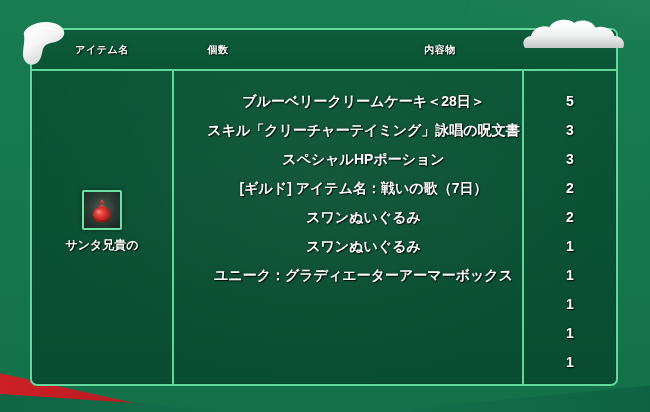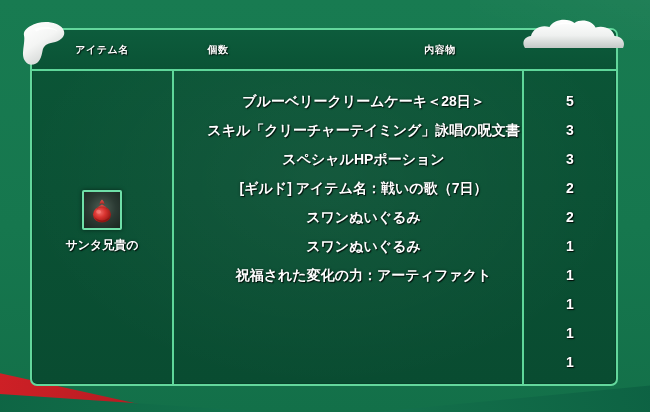--- a/index.html
+++ b/index.html
@@ -308,21 +308,21 @@
         </div>
       </div>
 
       <div class="col-contents">
         <div class="row-text">ブルーベリークリームケーキ＜28日＞</div>
         <div class="row-text">スキル「クリーチャーテイミング」詠唱の呪文書</div>
         <div class="row-text">スペシャルHPポーション</div>
         <div class="row-text">[ギルド] アイテム名：戦いの歌（7日）</div>
         <div class="row-text">スワンぬいぐるみ</div>
         <div class="row-text">スワンぬいぐるみ</div>
-        <div class="row-text">祝福された変化の力：アーティファクト</div>
+        <div class="row-text">ユニーク：グラディエーターアーマーボックス</div>
       </div>
 
       <div class="col-count">
         <div class="row-qty">5</div>
         <div class="row-qty">3</div>
         <div class="row-qty">3</div>
         <div class="row-qty">2</div>
         <div class="row-qty">2</div>
         <div class="row-qty">1</div>
         <div class="row-qty">1</div>

